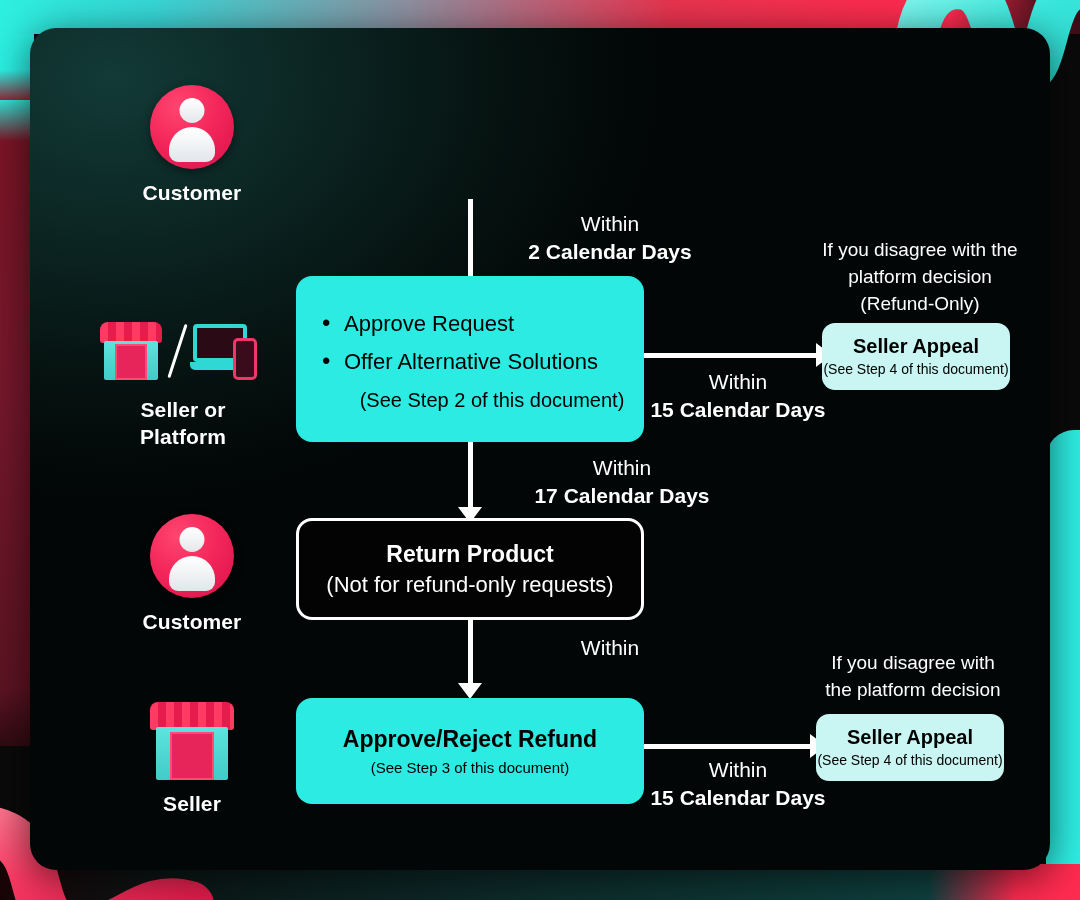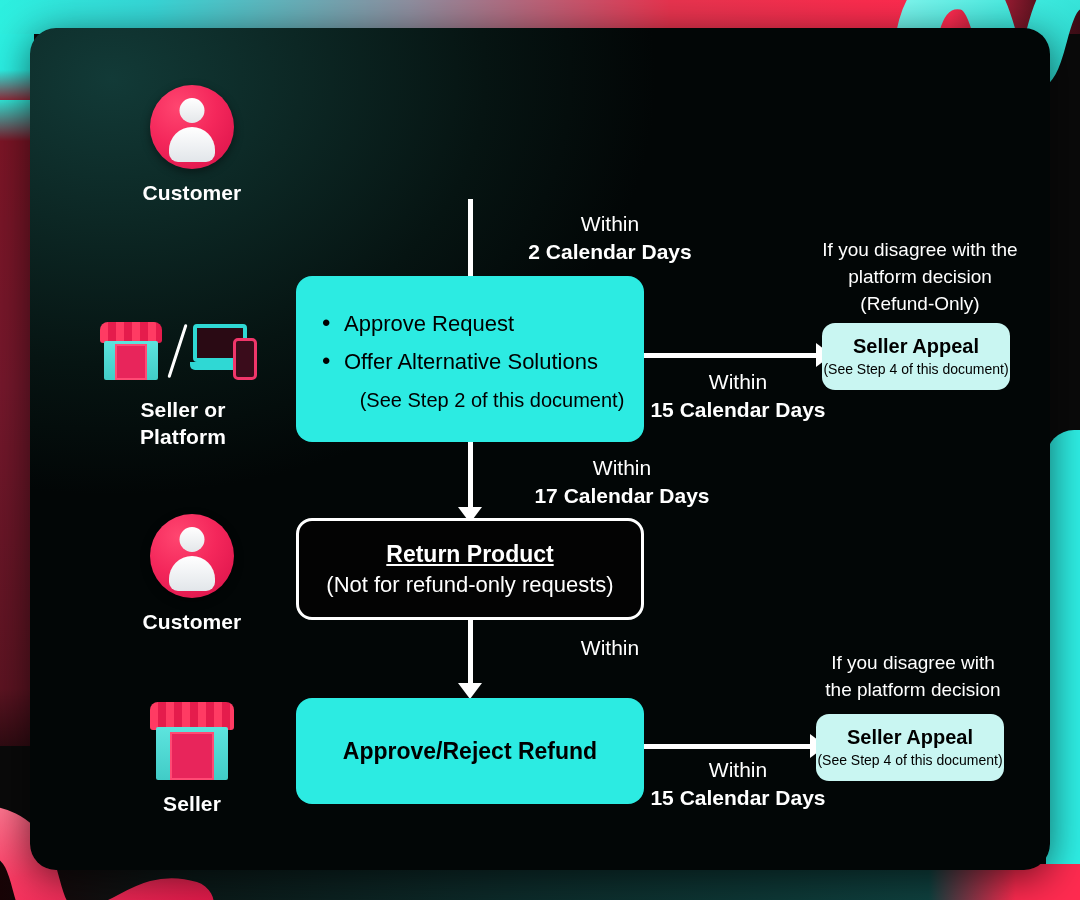--- a/index.html
+++ b/index.html
@@ -276,31 +276,32 @@
   </div>
 
   <div class="v-arrow" style="left:438px; top:414px; height:253px;"></div>
   <div class="v-head" style="left:428px; top:479px;"></div>
   <div class="caption" style="left:482px; top:426px; width:220px;">
     <div class="within">Within</div>
     <div class="dur">17 Calendar Days</div>
   </div>
 
   <div class="node dark" style="left:266px; top:490px; width:348px; height:102px;">
-    <div class="node-title" style="font-size:23px; line-height:31px;text-decoration:underline;">Return Product</div>
+    <div class="node-title" style="font-size:23px; line-height:31px;">Return Product</div>
     <div class="node-sub" style="font-size:22px; line-height:29px;">(Not for refund-only requests)</div>
   </div>
 
   <div class="v-head" style="left:428px; top:655px;"></div>
   <div class="caption" style="left:470px; top:606px; width:220px;">
     <div class="within">Within</div>
   </div>
 
   <div class="node cyan" style="left:266px; top:670px; width:348px; height:106px;">
     <div class="node-title" style="font-size:23px; line-height:30px;">Approve/Reject Refund</div>
+    <div class="node-sub" style="font-size:15px; line-height:22px; margin-top:3px;">(See Step 3 of this document)</div>
   </div>
 
   <div class="h-arrow" style="left:614px; top:716px; width:168px;"></div>
   <div class="h-head" style="left:780px; top:706px;"></div>
   <div class="caption" style="left:608px; top:728px; width:200px;">
     <div class="within">Within</div>
     <div class="dur">15 Calendar Days</div>
   </div>
 
   <div class="note" style="left:758px; top:621px; width:250px;">If you disagree with

